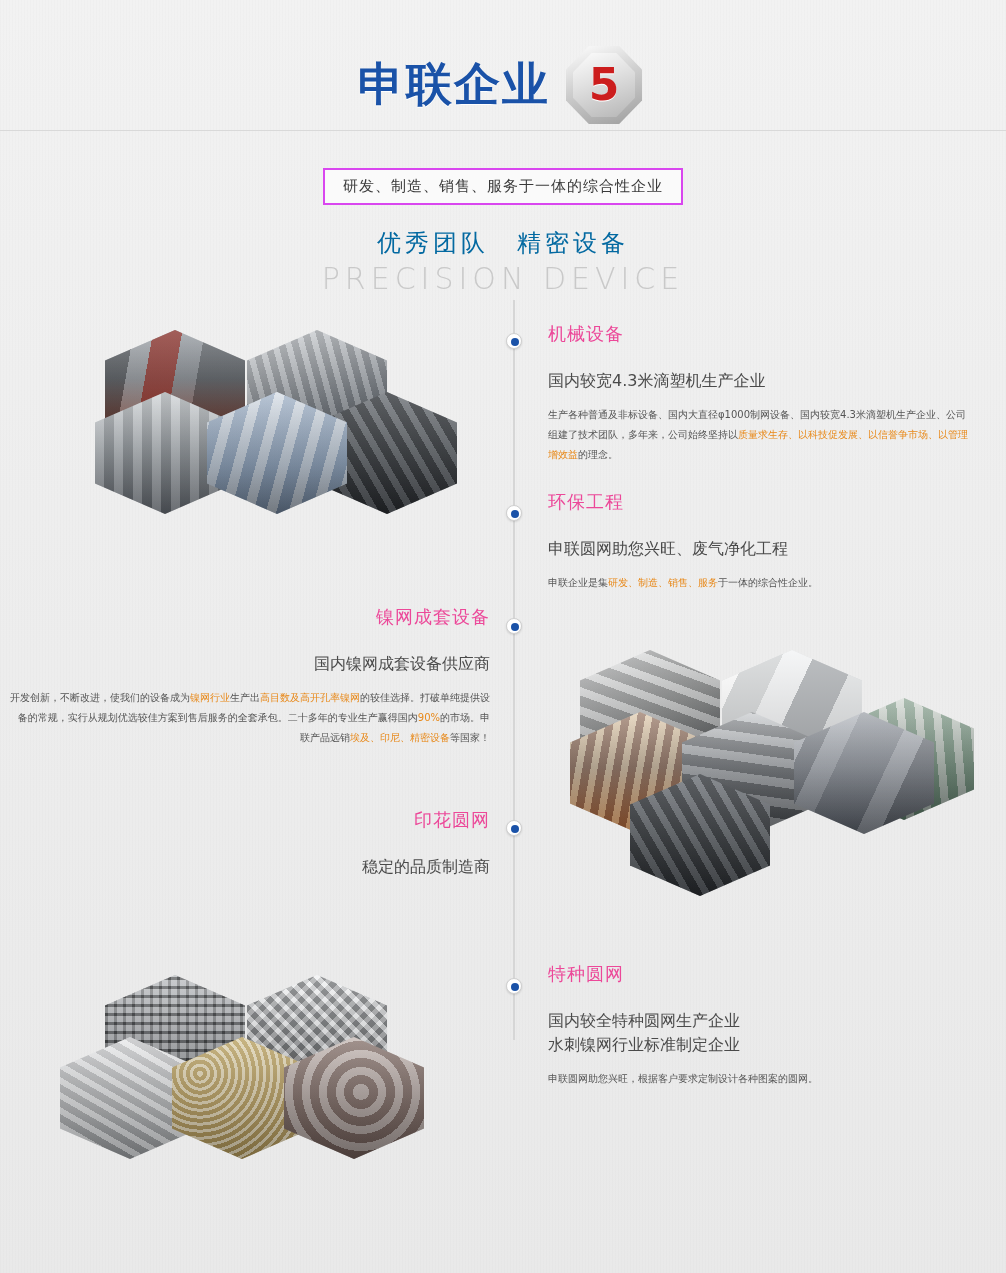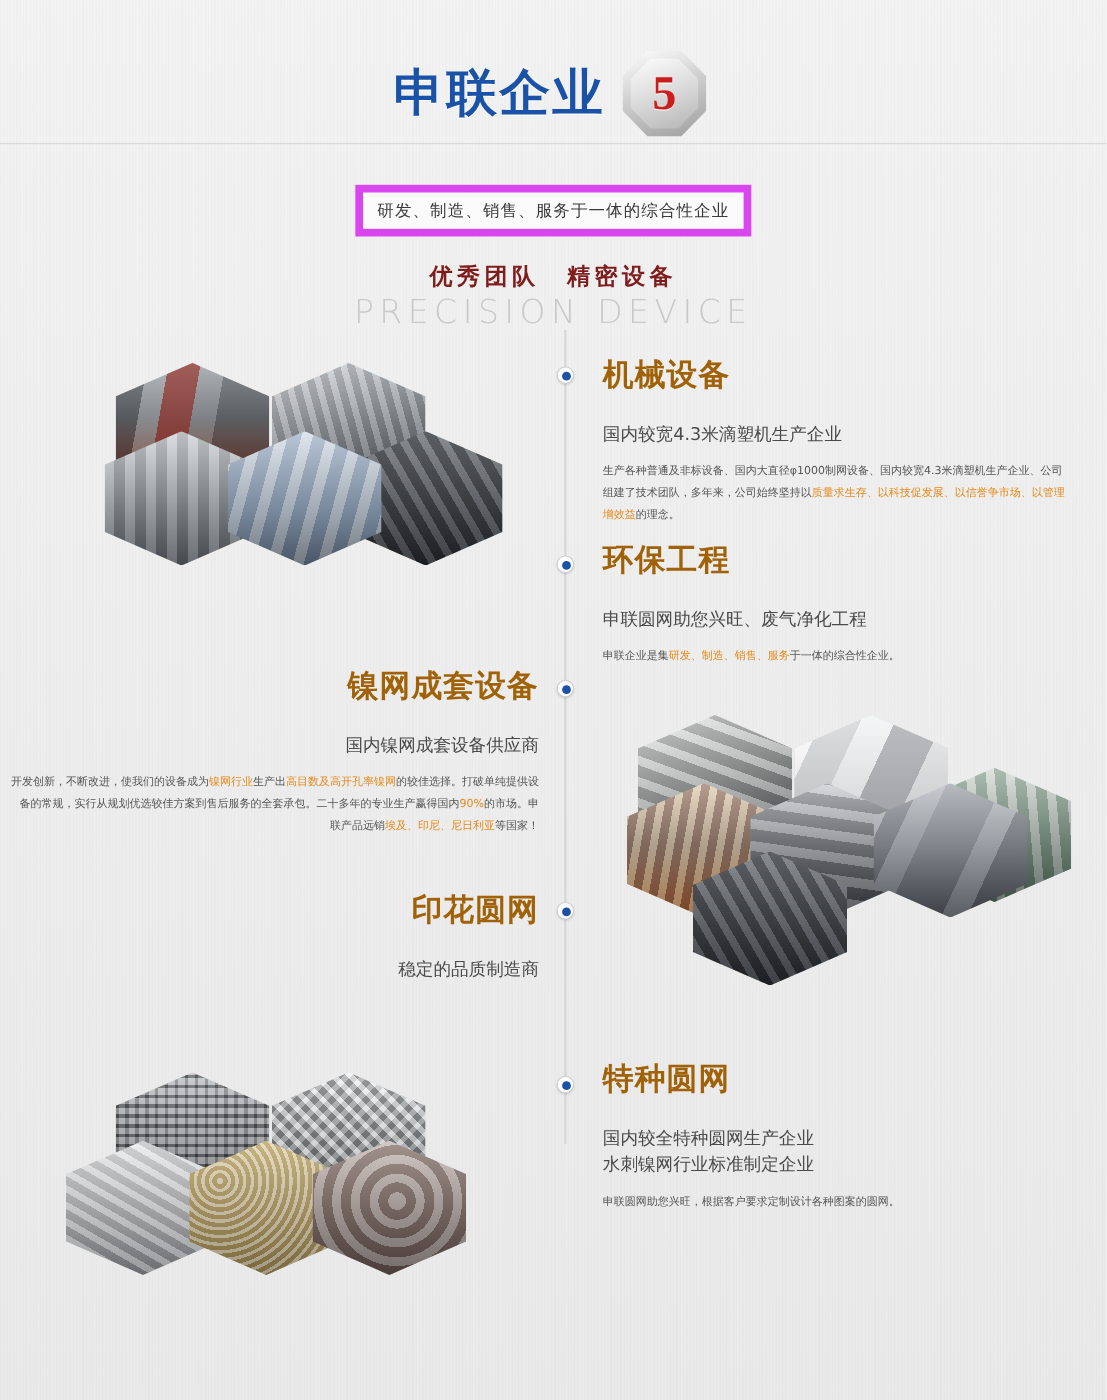--- a/index.html
+++ b/index.html
@@ -12,21 +12,20 @@
       linear-gradient(180deg,#f2f2f2 0%,#eeeeee 40%,#e9e9e9 100%);
     position:relative;
     overflow:hidden;
     color:#333;
   }
 
   
   .header {
     position:relative;
     height:140px;
-    font-family:Liberation Serif, serif;
   }
   .header-rule {
     position:absolute; left:0; right:0; top:130px;
     height:1px; background:#d9d9d9;
   }
   .title-wrap {
     position:absolute; left:0; right:0; top:46px;
     display:flex; align-items:center; justify-content:center;
     gap:10px;
   }
@@ -60,33 +59,33 @@
   .badge .num {
     position:relative;
     font-size:44px; font-weight:bold; color:#cc1d1d;
     line-height:1;
     text-shadow:0 1px 0 #fff;
   }
 
   
   .subtitle-box {
     width:360px; margin:28px auto 0;
-    border:7px solid #d946ef;
+    border:2px solid #d946ef;
     background:#fafafa;
     text-align:center;
     padding:7px 10px;
     font-size:15px; color:#3a3a3a;
     letter-spacing:1px;
   }
 
   .slogan {
     text-align:center; margin-top:22px;
   }
   .slogan-cn {
-    font-size:21px; font-weight:bold; color:#7f1d1d;
+    font-size:24px; font-weight:normal; color:#0369a1;
     letter-spacing:4px;
   }
   .slogan-en {
     font-size:30px; color:#c9c9c9; letter-spacing:5px;
     margin-top:2px; font-weight:300;
   }
 
   
   .timeline {
     position:absolute; left:513px; top:300px;
@@ -101,21 +100,21 @@
   }
   .dot:after {
     content:""; position:absolute; left:4px; top:4px;
     width:8px; height:8px; border-radius:50%;
     background:#1a52a8;
   }
 
   
   .block { position:absolute; }
   .b-title {
-    font-size:28px; font-weight:bold; color:#a16207;
+    font-size:18px; font-weight:normal; color:#ec4899;
     letter-spacing:1px;
   }
   .b-sub {
     font-size:16px; color:#4a4a4a; margin-top:23px;
     line-height:1.5;
   }
   .b-body {
     font-size:10px; color:#555; line-height:2.0;
     margin-top:12px;
   }
@@ -331,21 +330,21 @@
 
 <div class="block" style="left:548px; top:490px; width:420px;">
   <div class="b-title">环保工程</div>
   <div class="b-sub">申联圆网助您兴旺、废气净化工程</div>
   <div class="b-body"><span>申联企业是集</span><span class="hl">研发、制造、销售、服务</span><span>于一体的综合性企业。</span></div>
 </div>
 
 <div class="block right-al" style="left:10px; top:605px; width:480px;">
   <div class="b-title">镍网成套设备</div>
   <div class="b-sub">国内镍网成套设备供应商</div>
-  <div class="b-body"><span>开发创新，不断改进，使我们的设备成为</span><span class="hl">镍网行业</span><span>生产出</span><span class="hl">高目数及高开孔率镍网</span><span>的较佳选择。打破单纯提供设备的常规，实行从规划优选较佳方案到售后服务的全套承包。二十多年的专业生产赢得国内</span><span class="hl">90%</span><span>的市场。申联产品远销</span><span class="hl">埃及、印尼、尼日利亚</span><span>等国家！</span></div>
+  <div class="b-body"><span>开发创新，不断改进，使我们的设备成为</span><span class="hl">镍网行业</span><span>生产出</span><span class="hl">高目数及高开孔率镍网</span><span>的较佳选择。打破单纯提供设备的常规，实行从规划优选较佳方案到售后服务的全套承包。二十多年的专业生产赢得国内</span><span class="hl">90%</span><span>的市场。申联产品远销</span><span class="hl">埃及、印尼、精密设备</span><span>等国家！</span></div>
 </div>
 
 <div class="block right-al" style="left:10px; top:808px; width:480px;">
   <div class="b-title">印花圆网</div>
   <div class="b-sub">稳定的品质制造商</div>
 </div>
 
 <div class="block" style="left:548px; top:962px; width:420px;">
   <div class="b-title">特种圆网</div>
   <div class="b-sub">国内较全特种圆网生产企业<br>水刺镍网行业标准制定企业</div>

